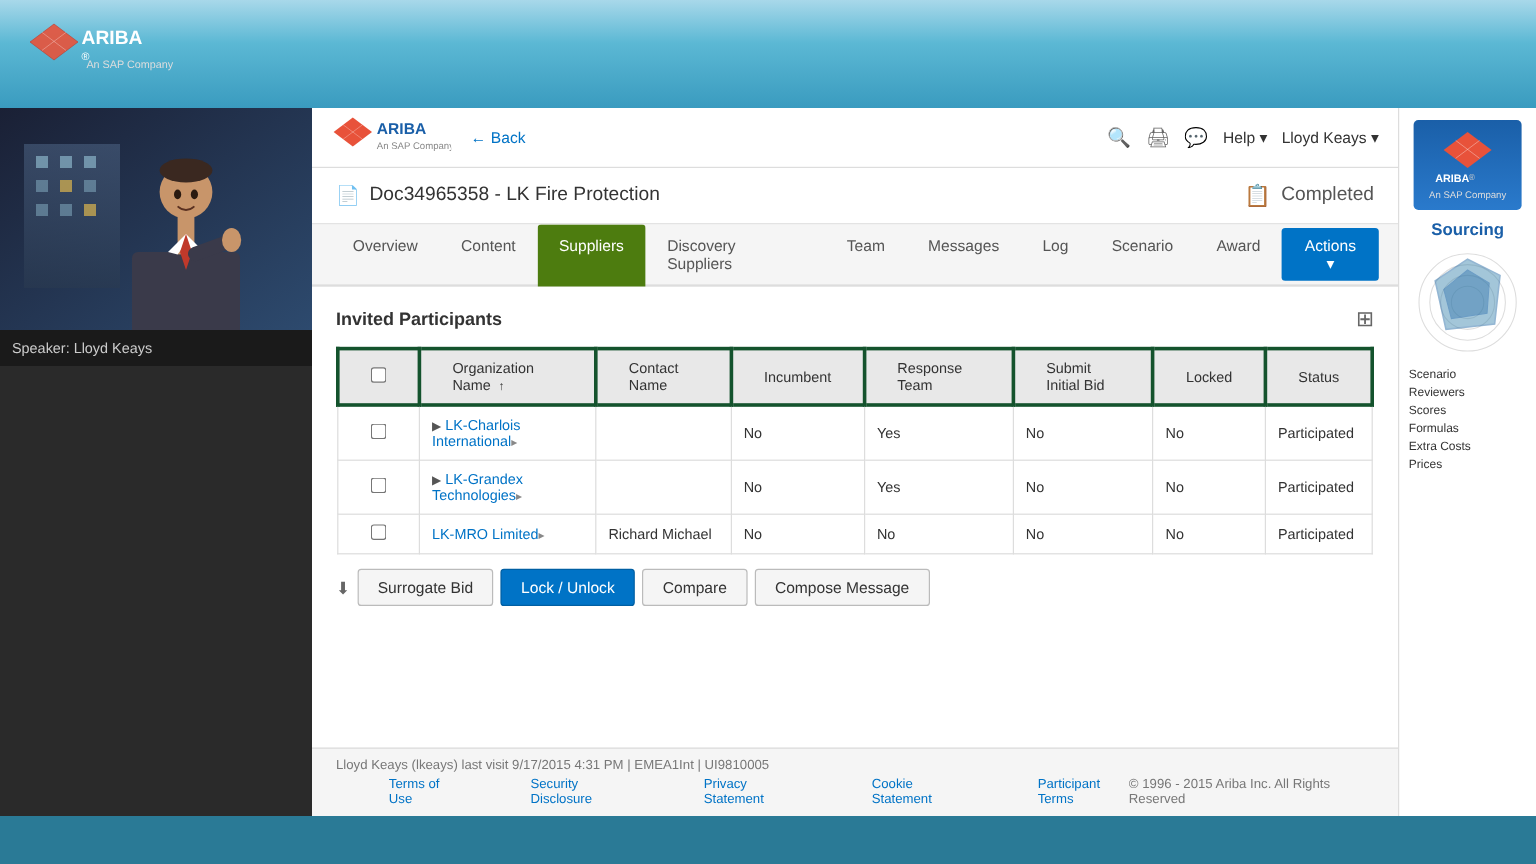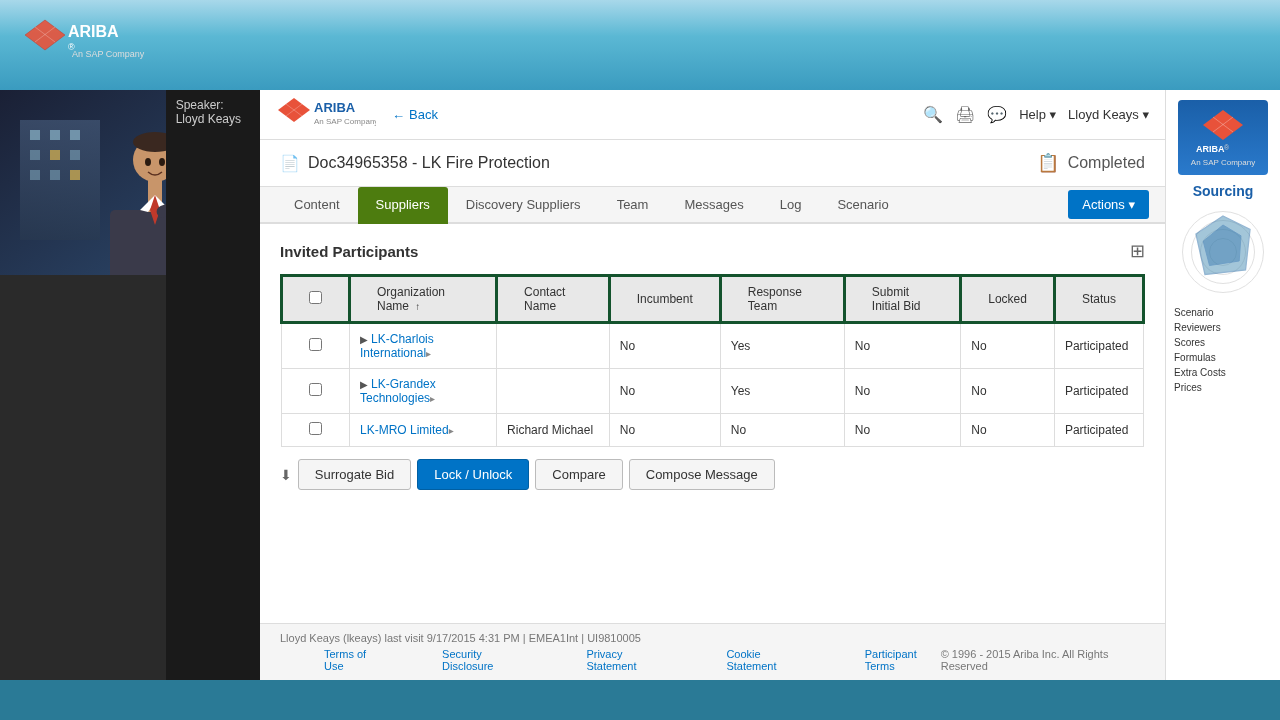--- a/index.html
+++ b/index.html
@@ -30,21 +30,21 @@
       height: calc(720px - 90px - 40px);
       position: relative;
     }
 
     
     .left-panel {
       width: 260px;
       background: #2a2a2a;
       flex-shrink: 0;
       display: flex;
-      flex-direction: row;
+      flex-direction: column;
     }
     .video-area {
       width: 100%;
       height: 185px;
       background: linear-gradient(135deg, #1a1a2e 0%, #4a5568 50%, #2d3748 100%);
       position: relative;
       overflow: hidden;
     }
     .speaker-label {
       color: #ccc;
@@ -361,27 +361,29 @@
         <span class="page-title-text">Doc34965358 - LK Fire Protection</span>
       </div>
       <div class="status-area">
         <span class="status-icon">📋</span>
         <span class="status-text">Completed</span>
       </div>
     </div>
 
     <div class="tabs-bar">
       <div class="tabs-list">
+        <div class="tab">Overview</div>
         <div class="tab">Content</div>
         <div class="tab active">Suppliers</div>
         <div class="tab">Discovery Suppliers</div>
         <div class="tab">Team</div>
         <div class="tab">Messages</div>
         <div class="tab">Log</div>
         <div class="tab">Scenario</div>
+        <div class="tab">Award</div>
       </div>
       <button class="actions-btn">
         <span>Actions ▾</span>
       </button>
     </div>
 
     <div class="content-area">
 
       <div class="section-header">
         <span class="section-title">Invited Participants</span>

